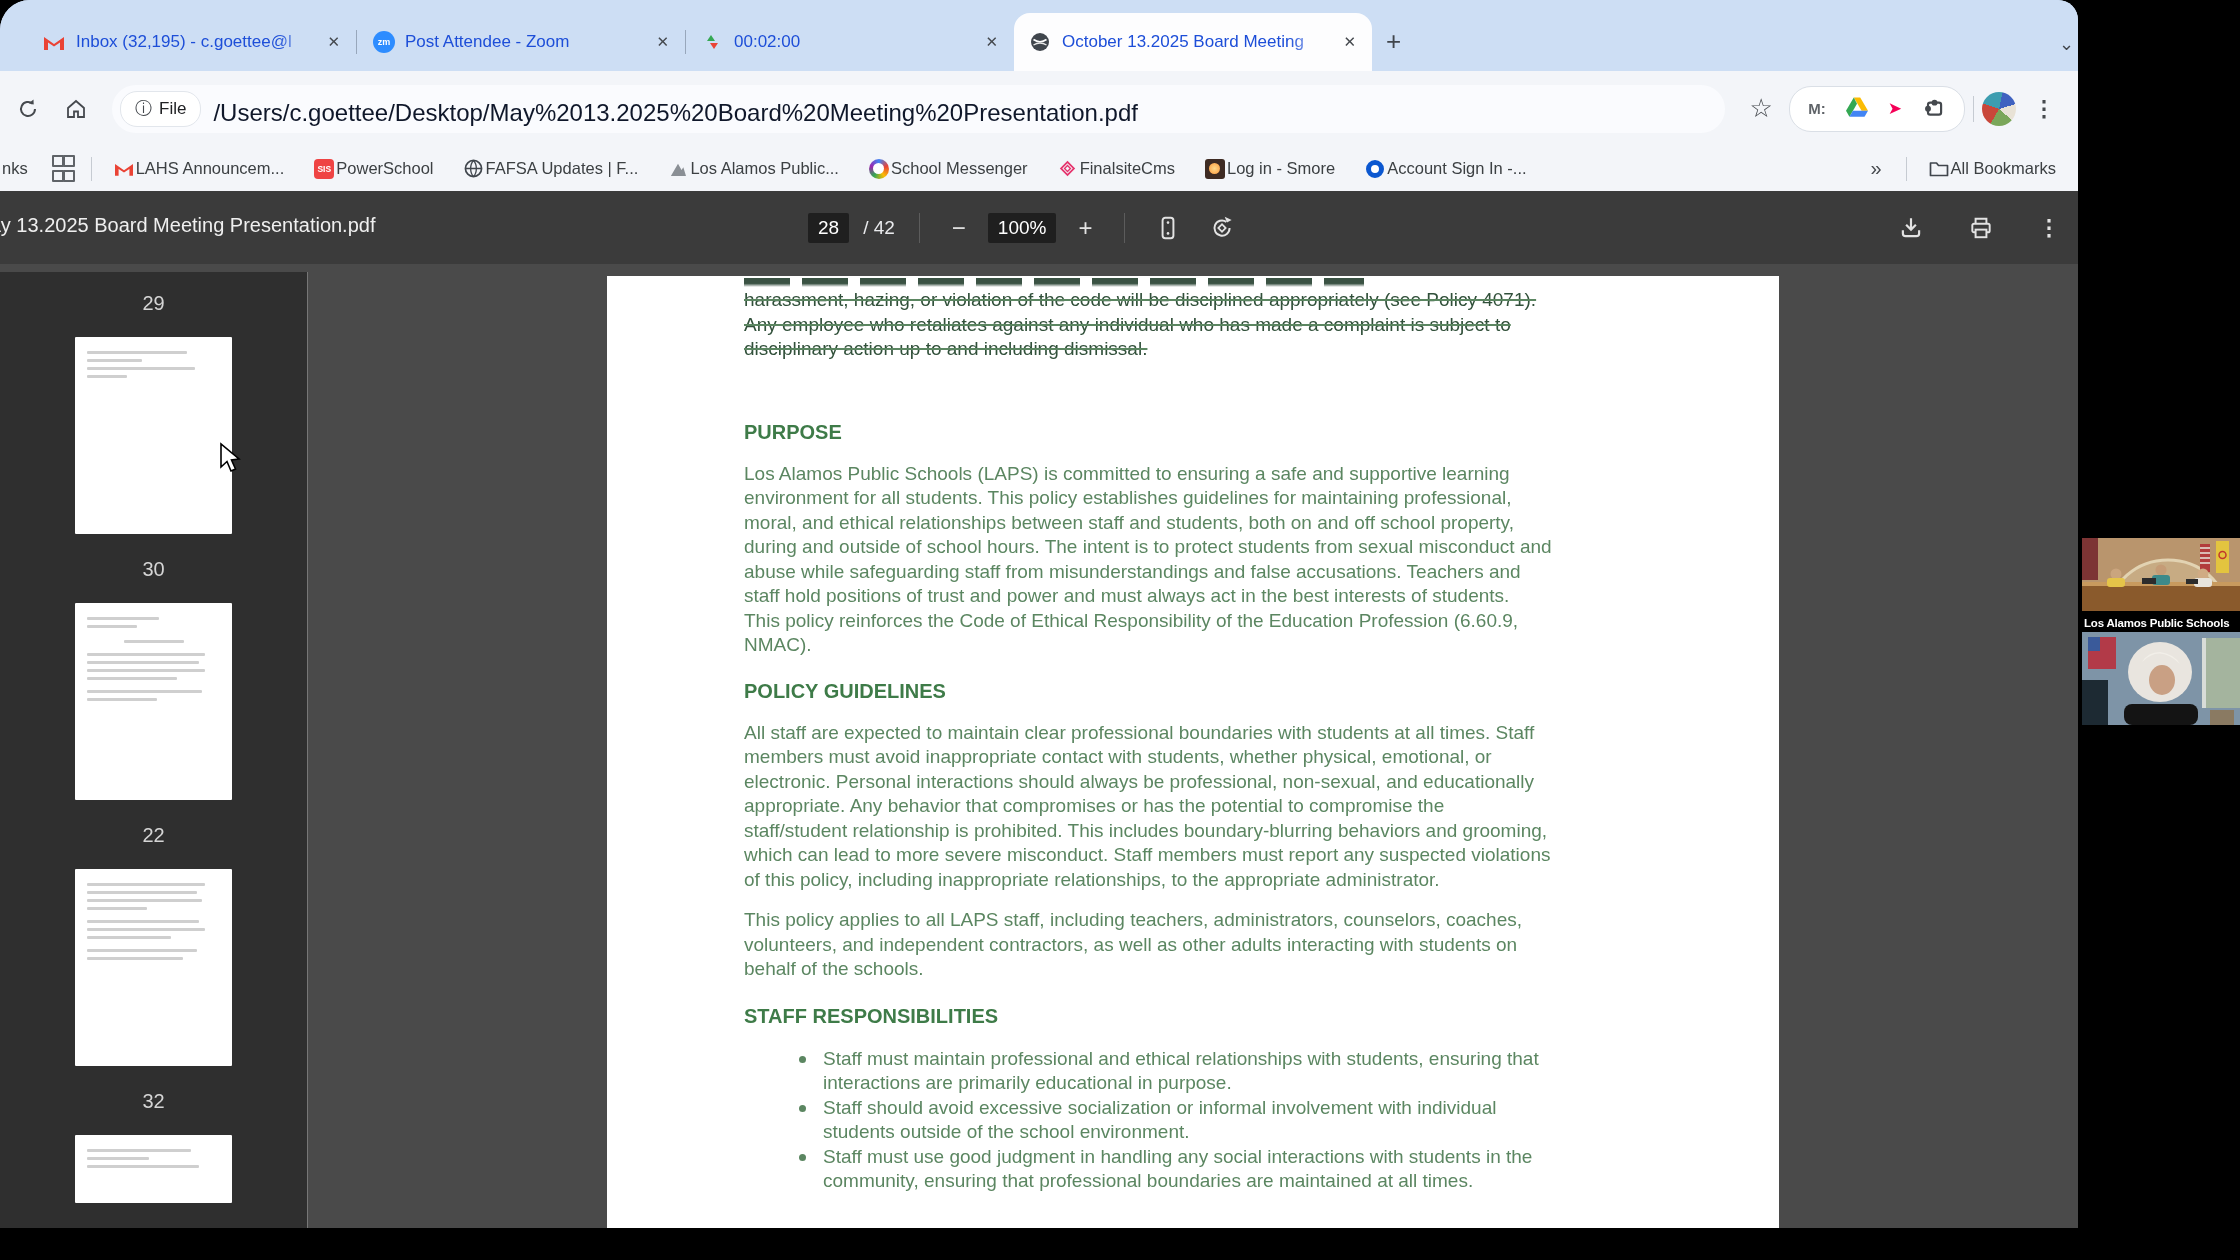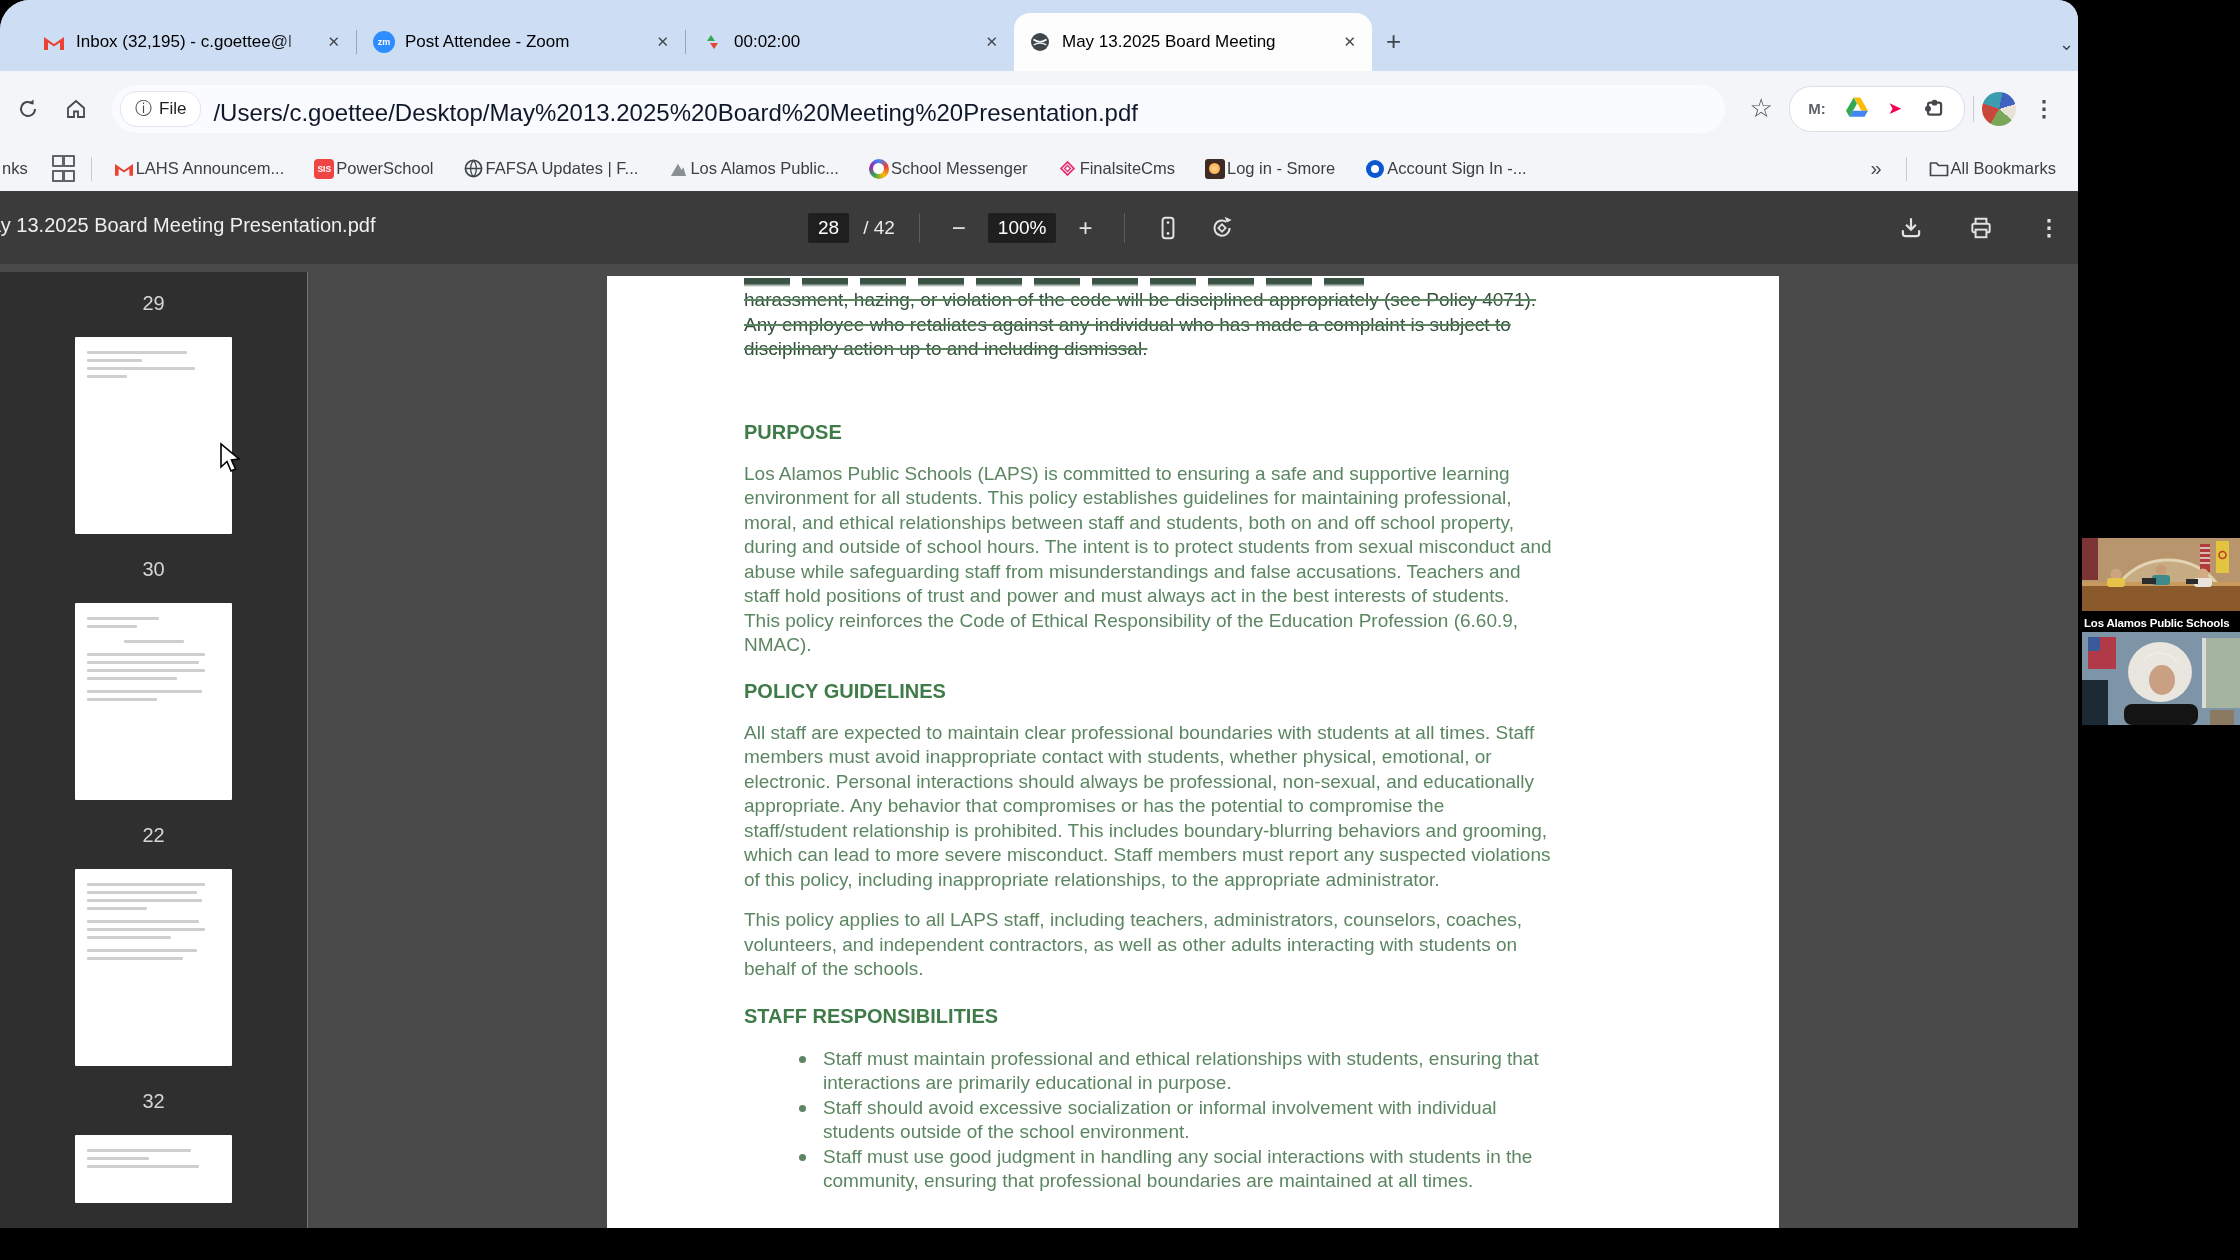--- a/index.html
+++ b/index.html
@@ -5,21 +5,21 @@
   html,body{margin:0;padding:0;background:#000;}
   .stage{position:relative;width:2240px;height:1260px;background:#000;overflow:hidden;
          font-family:"Liberation Sans",sans-serif;}
   
   .browser{position:absolute;left:0;top:0;width:2078px;height:1228px;background:#cddef4;
            border-radius:30px 20px 0 0;overflow:hidden;}
   
   .tabstrip{position:relative;height:71px;background:#cddef4;display:flex;align-items:flex-end;}
   .tab{display:flex;align-items:center;height:58px;padding:0 12px 0 16px;gap:10px;min-width:0;}
   .tab .favicon{flex:0 0 auto;width:22px;height:22px;display:flex;align-items:center;justify-content:flex-start;}
-  .tab .tlabel{font-size:17px;color:#000000;white-space:nowrap;overflow:hidden;flex:1;
+  .tab .tlabel{font-size:17px;color:#1d4ed8;white-space:nowrap;overflow:hidden;flex:1;
                -webkit-mask-image:linear-gradient(90deg,#000 85%,transparent);
                mask-image:linear-gradient(90deg,#000 85%,transparent);}
   .tab .tclose{flex:0 0 auto;font-size:15px;color:#45494e;padding:2px 4px;}
   .tab.inactive{width:300px;}
   .tab.active{width:330px;background:#fdfdfe;border-radius:16px 16px 0 0;height:58px;}
   .tabdiv{width:1px;height:24px;background:#98a7bb;margin-bottom:17px;}
   .newtab{font-size:26px;color:#40454b;margin:0 0 14px 14px;}
   .strip-chev{position:absolute;right:4px;bottom:16px;font-size:18px;color:#40454b;}
   .corner{margin-left:28px;}
   
@@ -142,21 +142,21 @@
         <span class="tclose">✕</span>
       </div>
       <div class="tab active">
         <span class="favicon">
           <svg width="20" height="20" viewBox="0 0 20 20">
               <circle cx="10" cy="10" r="9" fill="#40464d"></circle>
               <path d="M3.5 7.5 Q10 12 16.5 7.5" stroke="#fff" stroke-width="1.6" fill="none"></path>
               <path d="M3.5 13 Q10 9 16.5 13" stroke="#e8e8e8" stroke-width="1.3" fill="none"></path>
             </svg>
         </span>
-        <span class="tlabel">May 13.2025 Board Meeting</span>
+        <span class="tlabel">October 13.2025 Board Meeting</span>
         <span class="tclose">✕</span>
       </div>
       <div class="newtab">+</div>
       <div class="strip-chev">⌄</div>
     </div>
 
     <div class="toolbar">
       <span class="navbtn">
         <svg width="24" height="24" viewBox="0 0 24 24">
             <path d="M19 12 a7 7 0 1 1 -2.3-5.2" stroke="#45494e" stroke-width="2" fill="none"></path>

